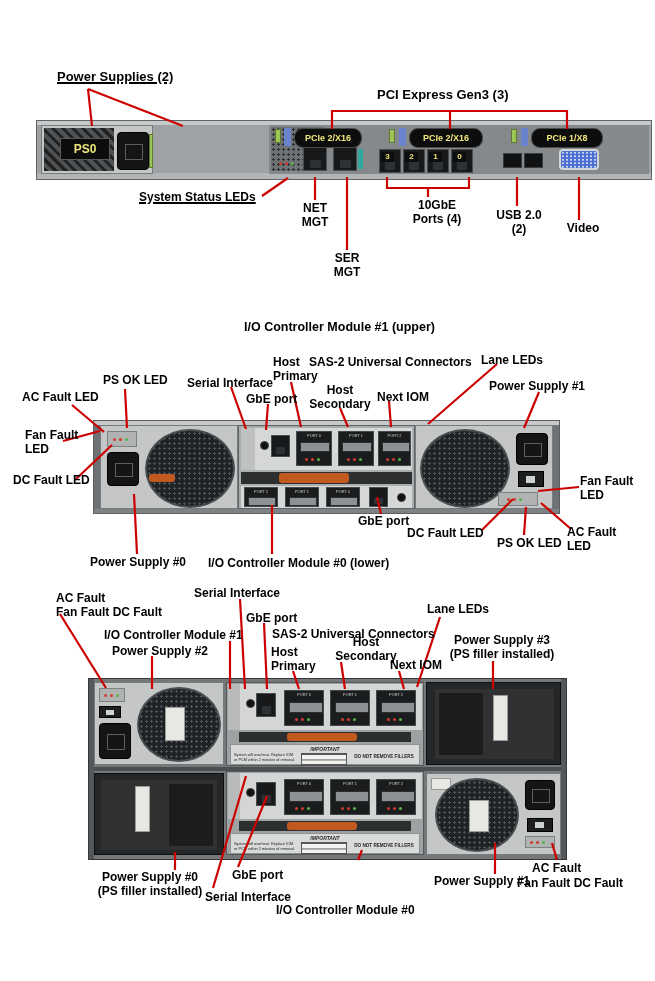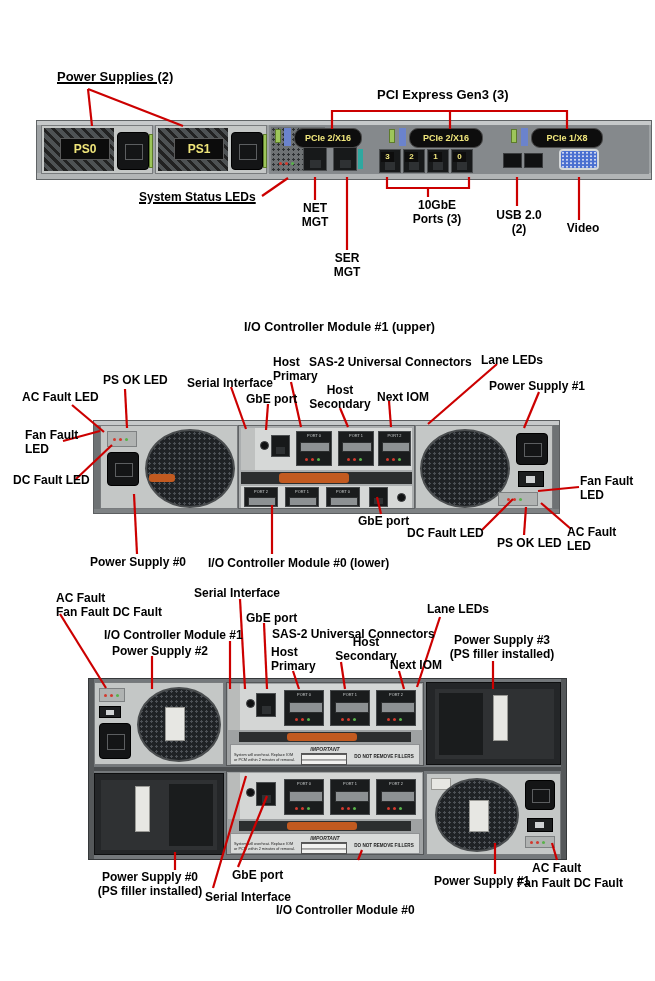--- a/index.html
+++ b/index.html
@@ -68,42 +68,36 @@
 <div class="page">
 
   <div class="lbl big u" style="left:57px;top:69px">Power Supplies (2)</div>
   <div class="lbl big" style="left:377px;top:87px">PCI Express Gen3 (3)</div>
   <div class="lbl u" style="left:139px;top:190px">System Status LEDs</div>
   <div class="lbl c" style="left:315px;top:201px">NET
 MGT</div>
   <div class="lbl c" style="left:347px;top:251px">SER
 MGT</div>
   <div class="lbl c" style="left:437px;top:198px">10GbE
-Ports (3)</div>
+Ports (4)</div>
   <div class="lbl c" style="left:519px;top:208px">USB 2.0
 (2)</div>
   <div class="lbl c" style="left:583px;top:221px">Video</div>
 
   <div class="photo" style="left:36px;top:120px;width:614px;height:58px;background:#9ea2a4;border:1px solid #606466;">
     <div class="abs rail" style="left:0;top:0;width:614px;height:4px;"></div>
     <div class="abs" style="left:0;top:52px;width:614px;height:6px;background:#b2b5b6;"></div>
 
     <div class="abs psu" style="left:4px;top:4px;width:112px;height:49px;">
       <div class="abs vent" style="left:2px;top:2px;width:70px;height:43px;"></div>
       <div class="abs pslab" style="left:18px;top:12px;width:48px;height:20px;">PS0</div>
       <div class="abs acin" style="left:75px;top:6px;width:32px;height:38px;"></div>
       <div class="abs latch" style="left:107px;top:8px;width:4px;height:34px;"></div>
     </div>
 
-    <div class="abs psu" style="left:118px;top:4px;width:112px;height:49px;">
-      <div class="abs vent" style="left:2px;top:2px;width:70px;height:43px;"></div>
-      <div class="abs pslab" style="left:18px;top:12px;width:48px;height:20px;">PS1</div>
-      <div class="abs acin" style="left:75px;top:6px;width:32px;height:38px;"></div>
-      <div class="abs latch" style="left:107px;top:8px;width:4px;height:34px;"></div>
-    </div>
 
     <div class="abs" style="left:232px;top:4px;width:380px;height:49px;background:#85898c;"></div>
     <div class="abs dotvent" style="left:234px;top:6px;width:54px;height:44px;"></div>
     <div class="abs leds" style="left:242px;top:41px;"></div>
     <div class="abs rj45" style="left:266px;top:26px;width:24px;height:24px;"></div>
     <div class="abs rj45" style="left:296px;top:26px;width:24px;height:24px;"></div>
     <div class="abs" style="left:321px;top:28px;width:5px;height:20px;background:#2fa8a0;"></div>
 
     <div class="abs latch" style="left:238px;top:8px;width:6px;height:14px;"></div>
     <div class="abs" style="left:247px;top:7px;width:7px;height:18px;background:#6b83cc;"></div>

